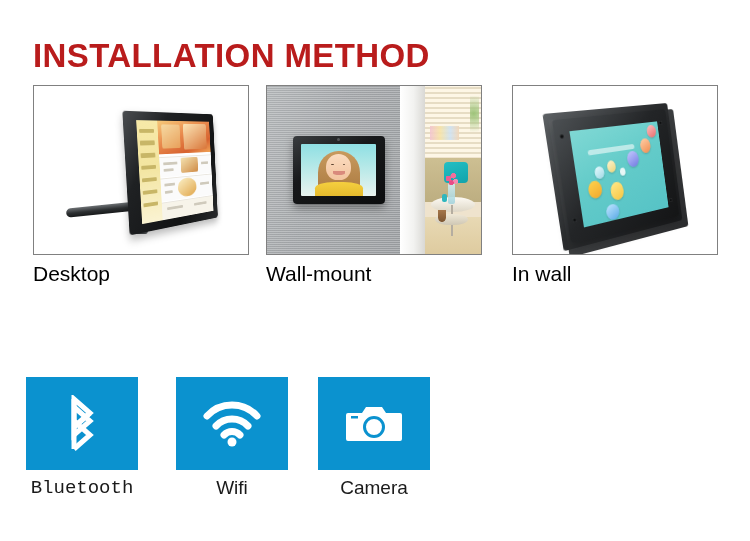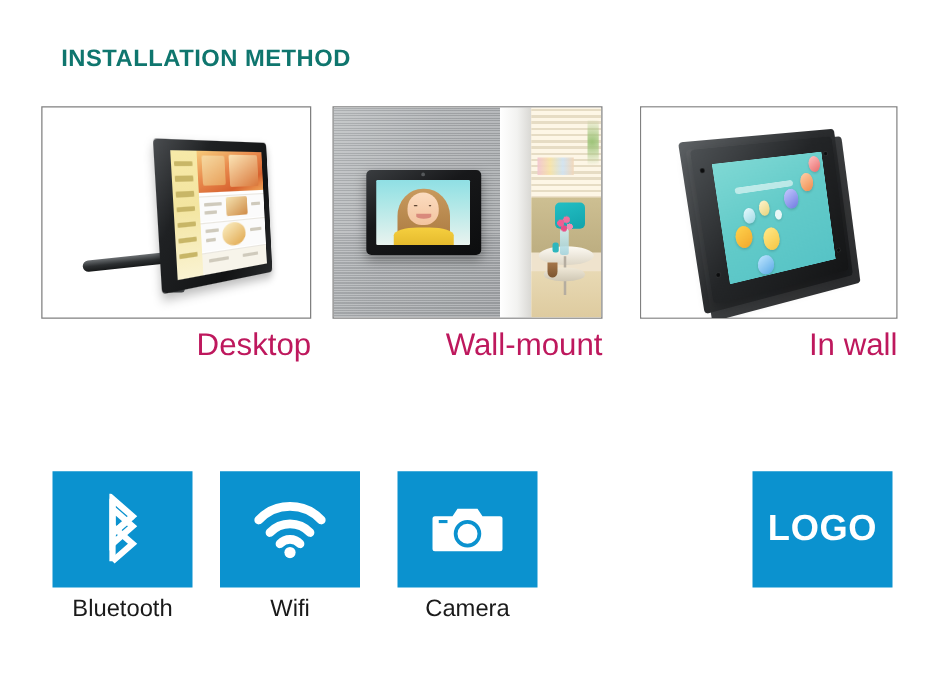--- a/index.html
+++ b/index.html
@@ -6,26 +6,25 @@
   body{
     width:750px;height:541px;background:#ffffff;
     font-family:"Liberation Sans", sans-serif;
     overflow:hidden;position:relative;
   }
   .page{position:relative;width:750px;height:541px;}
 
   
   .section-title{
     position:absolute;
-    color:#0f766e;
-    font-size:19px;
+    color:#b91c1c;
+    font-size:33px;
     font-weight:bold;
     letter-spacing:.4px;
     white-space:nowrap;
-    margin-left:16px;
   }
   #install-title{left:33px;top:37px;}
   #features-title{left:33px;top:328px;}
 
   
   .panel{
     position:absolute;
     top:85px;height:170px;
     border:1px solid #808080;
     background:#ffffff;
@@ -34,23 +33,23 @@
   }
   #panel-desktop{left:33px;width:216px;}
   #panel-wall{left:266px;width:216px;}
   #panel-inwall{left:512px;width:206px;}
 
   .panel-inner{position:absolute;inset:0;overflow:hidden;}
 
   .caption{
     position:absolute;
     top:262px;
-    font-size:25px;
-    color:#be185d;
-    text-align:right;
+    font-size:21px;
+    color:#000000;
+    text-align:left;
     white-space:nowrap;
   }
   #cap-desktop{left:33px;width:216px;}
   #cap-wall{left:266px;width:216px;}
   #cap-inwall{left:512px;width:206px;}
 
   
   .dt-wrap{position:absolute;left:0;top:0;width:100%;height:100%;}
   .dt-stand{
     position:absolute;left:32px;top:118px;width:92px;height:9px;
@@ -181,21 +180,21 @@
   .feat{position:absolute;top:377px;}
   .feat-tile{
     width:112px;height:93px;
     background:#0b92cf;
     display:flex;align-items:center;justify-content:center;
   }
   .feat-label{
     margin-top:7px;width:112px;text-align:center;
     font-size:19px;color:#1a1a1a;white-space:nowrap;
   }
-  #feat-0{left:42px;}
+  #feat-0{left:26px;font-family:Liberation Mono, monospace;}
   #feat-1{left:176px;}
   #feat-2{left:318px;}
   #feat-3{left:460px;}
   #feat-4{left:602px;}
   .feat-logo-text{
     color:#ffffff;font-size:29px;font-weight:bold;letter-spacing:.5px;
   }
   svg{display:block;}
 </style>
 </head>
@@ -344,18 +343,15 @@
           <path d="M21 34 A11 11 0 0 1 37 34" fill="none" stroke="#ffffff" stroke-width="7" stroke-linecap="round"></path>
           <circle cx="29" cy="41" r="4.5" fill="#ffffff"></circle>
         </svg>
       </span>
     </div>
     <div class="feat-label">Wifi</div>
   </div>
 
 
   <div class="feat" id="feat-4">
-    <div class="feat-tile">
-      <span class="feat-logo-text">LOGO</span>
-    </div>
   </div>
 
 </div>
 
 </body></html>

